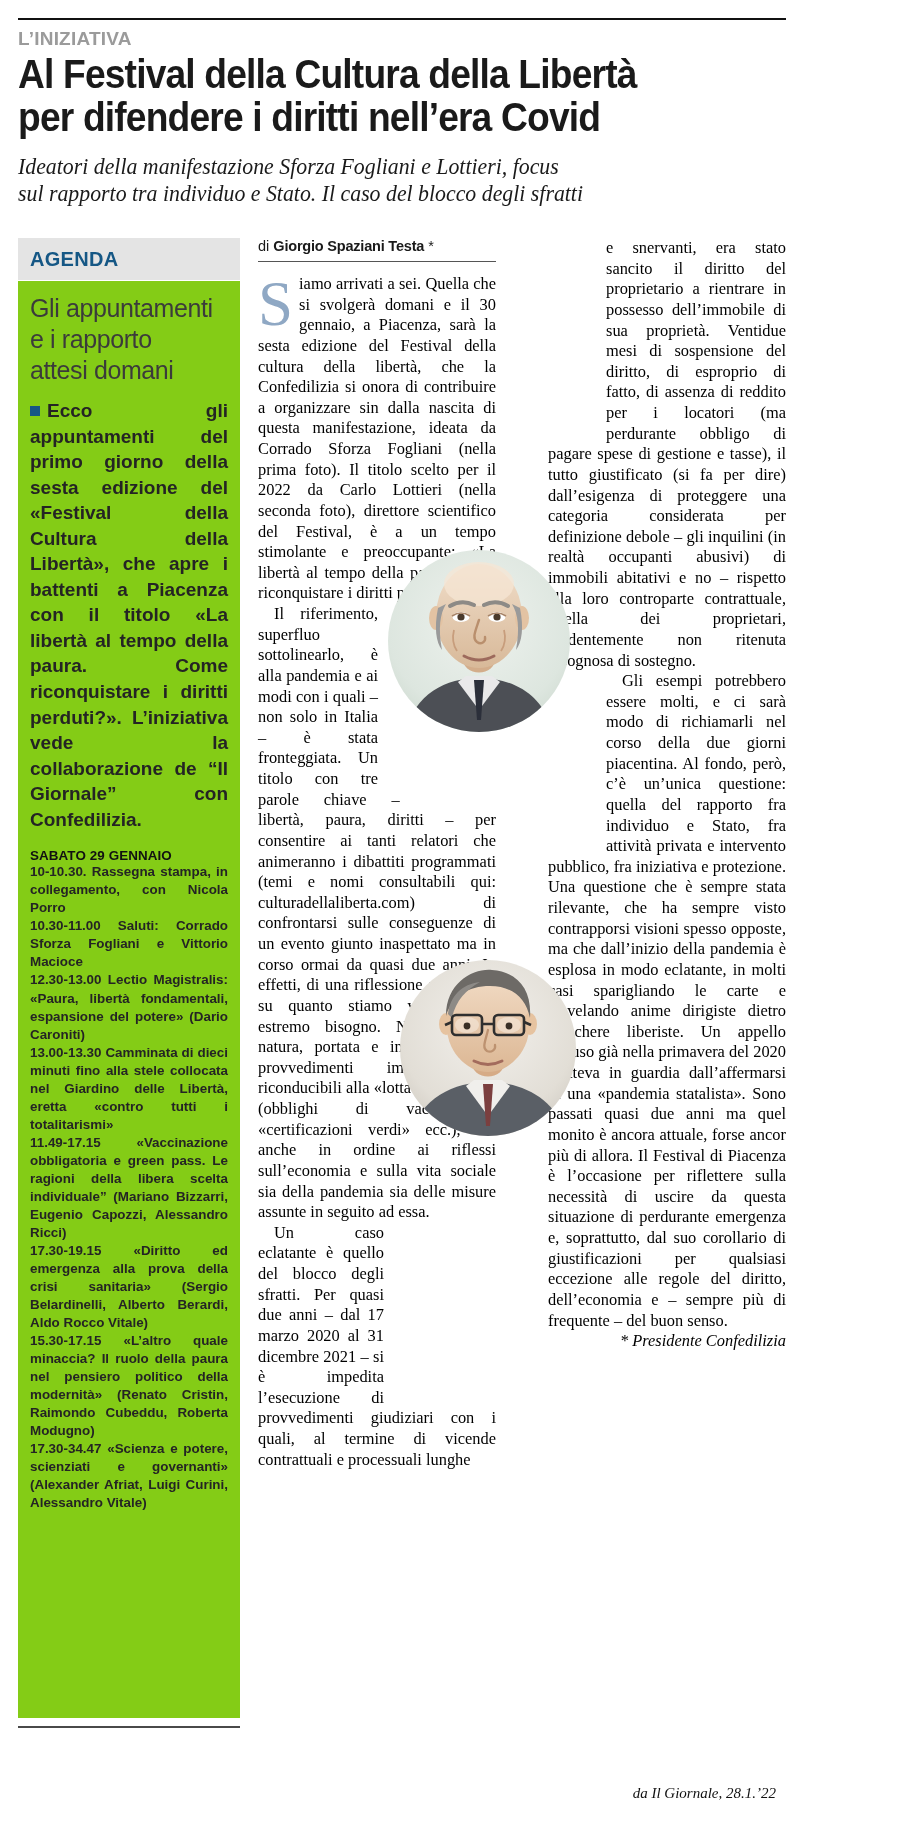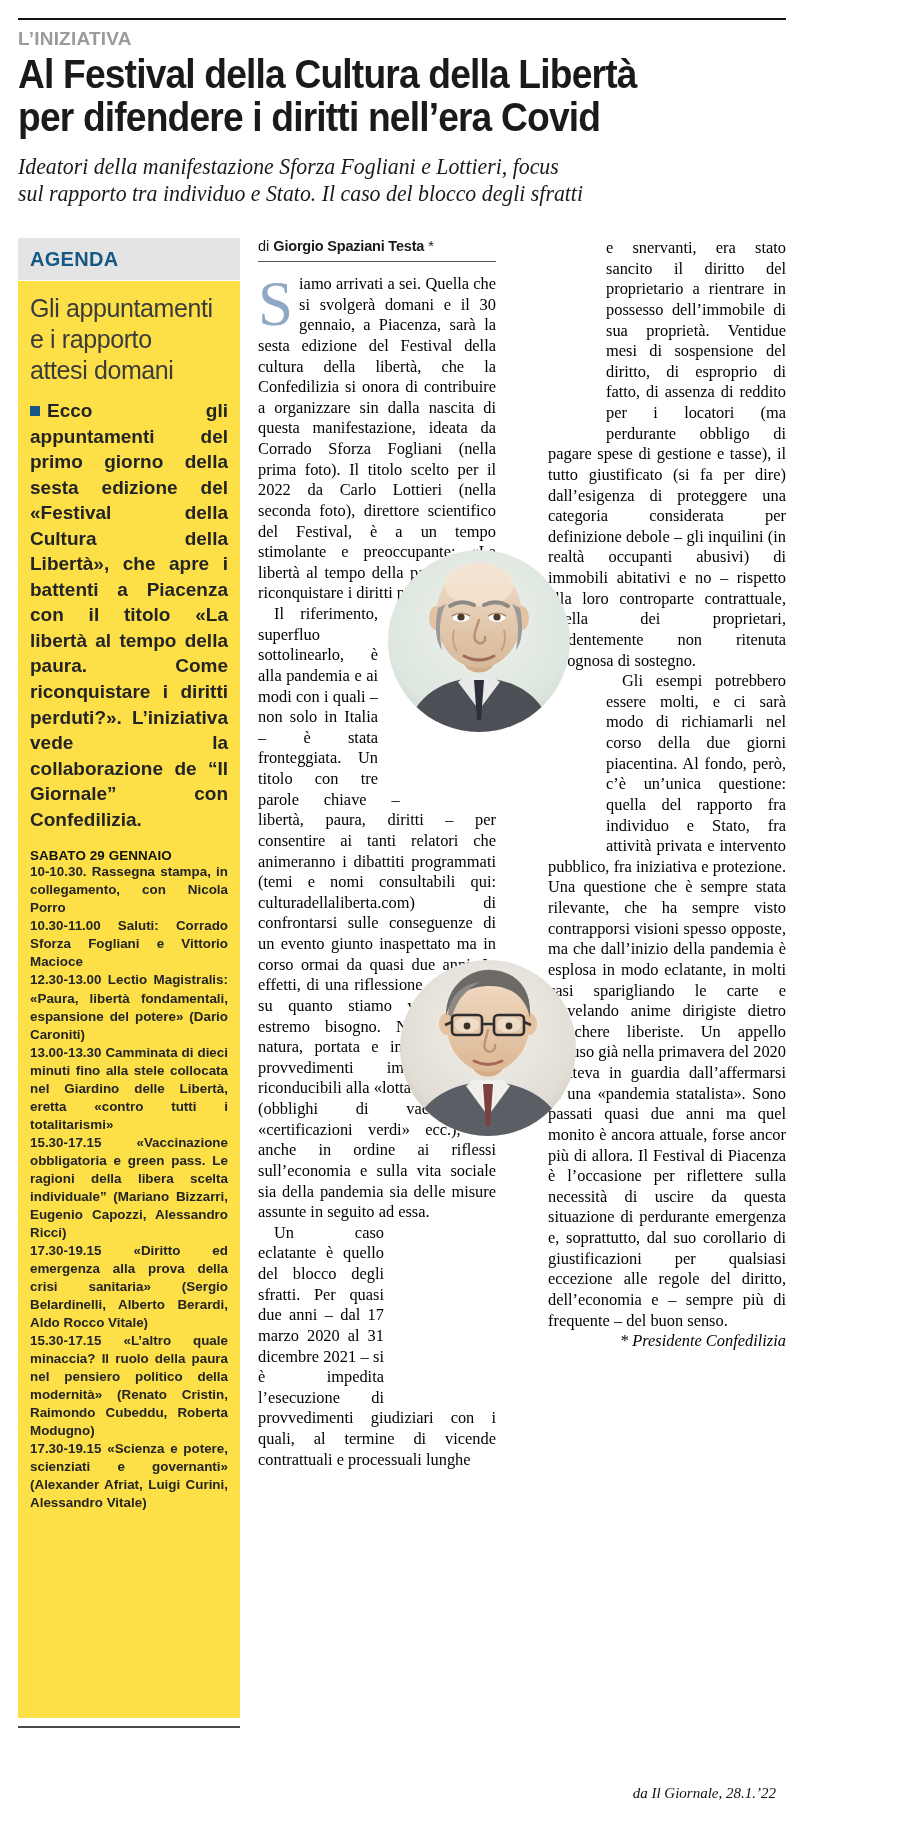--- a/index.html
+++ b/index.html
@@ -78,21 +78,21 @@
     top: 238px;
     bottom: 120px;
     display: flex;
     gap: 0;
   }
 
   
   .sidebar {
     width: 222px;
     flex: 0 0 222px;
-    background: #fde047;
+    background: #84cc16;
     box-sizing: border-box;
     padding: 0;
     position: relative;
   }
   .agenda-head {
     background: #e4e4e4;
     padding: 10px 12px 9px 12px;
     border-bottom: 1px solid #ffffff;
   }
   .agenda-head-label {
@@ -304,24 +304,24 @@
         </div>
 
         <p class="agenda-text"><span class="sq-bullet"></span><span>Ecco gli appuntamenti del primo giorno della sesta edizione del «Festival della Cultura della Libertà», che apre i battenti a Piacenza con il titolo «La libertà al tempo della paura. Come riconquistare i diritti perduti?». L’iniziativa vede la collaborazione de “Il Giornale” con Confedilizia.</span></p>
 
         <span class="agenda-day">SABATO 29 GENNAIO</span>
 
         <p class="agenda-item">10-10.30. Rassegna stampa, in collegamento, con Nicola Porro</p>
         <p class="agenda-item">10.30-11.00 Saluti: Corrado Sforza Fogliani e Vittorio Macioce</p>
         <p class="agenda-item">12.30-13.00 Lectio Magistralis: «Paura, libertà fondamentali, espansione del potere» (Dario Caroniti)</p>
         <p class="agenda-item">13.00-13.30 Camminata di dieci minuti fino alla stele collocata nel Giardino delle Libertà, eretta «contro tutti i totalitarismi»</p>
-        <p class="agenda-item">15.30-17.15 «Vaccinazione obbligatoria e green pass. Le ragioni della libera scelta individuale” (Mariano Bizzarri, Eugenio Capozzi, Alessandro Ricci)</p>
+        <p class="agenda-item">11.49-17.15 «Vaccinazione obbligatoria e green pass. Le ragioni della libera scelta individuale” (Mariano Bizzarri, Eugenio Capozzi, Alessandro Ricci)</p>
         <p class="agenda-item">17.30-19.15 «Diritto ed emergenza alla prova della crisi sanitaria» (Sergio Belardinelli, Alberto Berardi, Aldo Rocco Vitale)</p>
         <p class="agenda-item">15.30-17.15 «L’altro quale minaccia? Il ruolo della paura nel pensiero politico della modernità» (Renato Cristin, Raimondo Cubeddu, Roberta Modugno)</p>
-        <p class="agenda-item">17.30-19.15 «Scienza e potere, scienziati e governanti» (Alexander Afriat, Luigi Curini, Alessandro Vitale)</p>
+        <p class="agenda-item">17.30-34.47 «Scienza e potere, scienziati e governanti» (Alexander Afriat, Luigi Curini, Alessandro Vitale)</p>
       </div>
       <div class="sidebar-bottom-rule"></div>
     </aside>
 
     <div class="article">
 
       <div class="photo photo-1">
         <svg width="182" height="182" viewBox="0 0 182 182" aria-hidden="true">
           <defs>
             <radialGradient id="bg1" cx="50%" cy="40%" r="72%">

